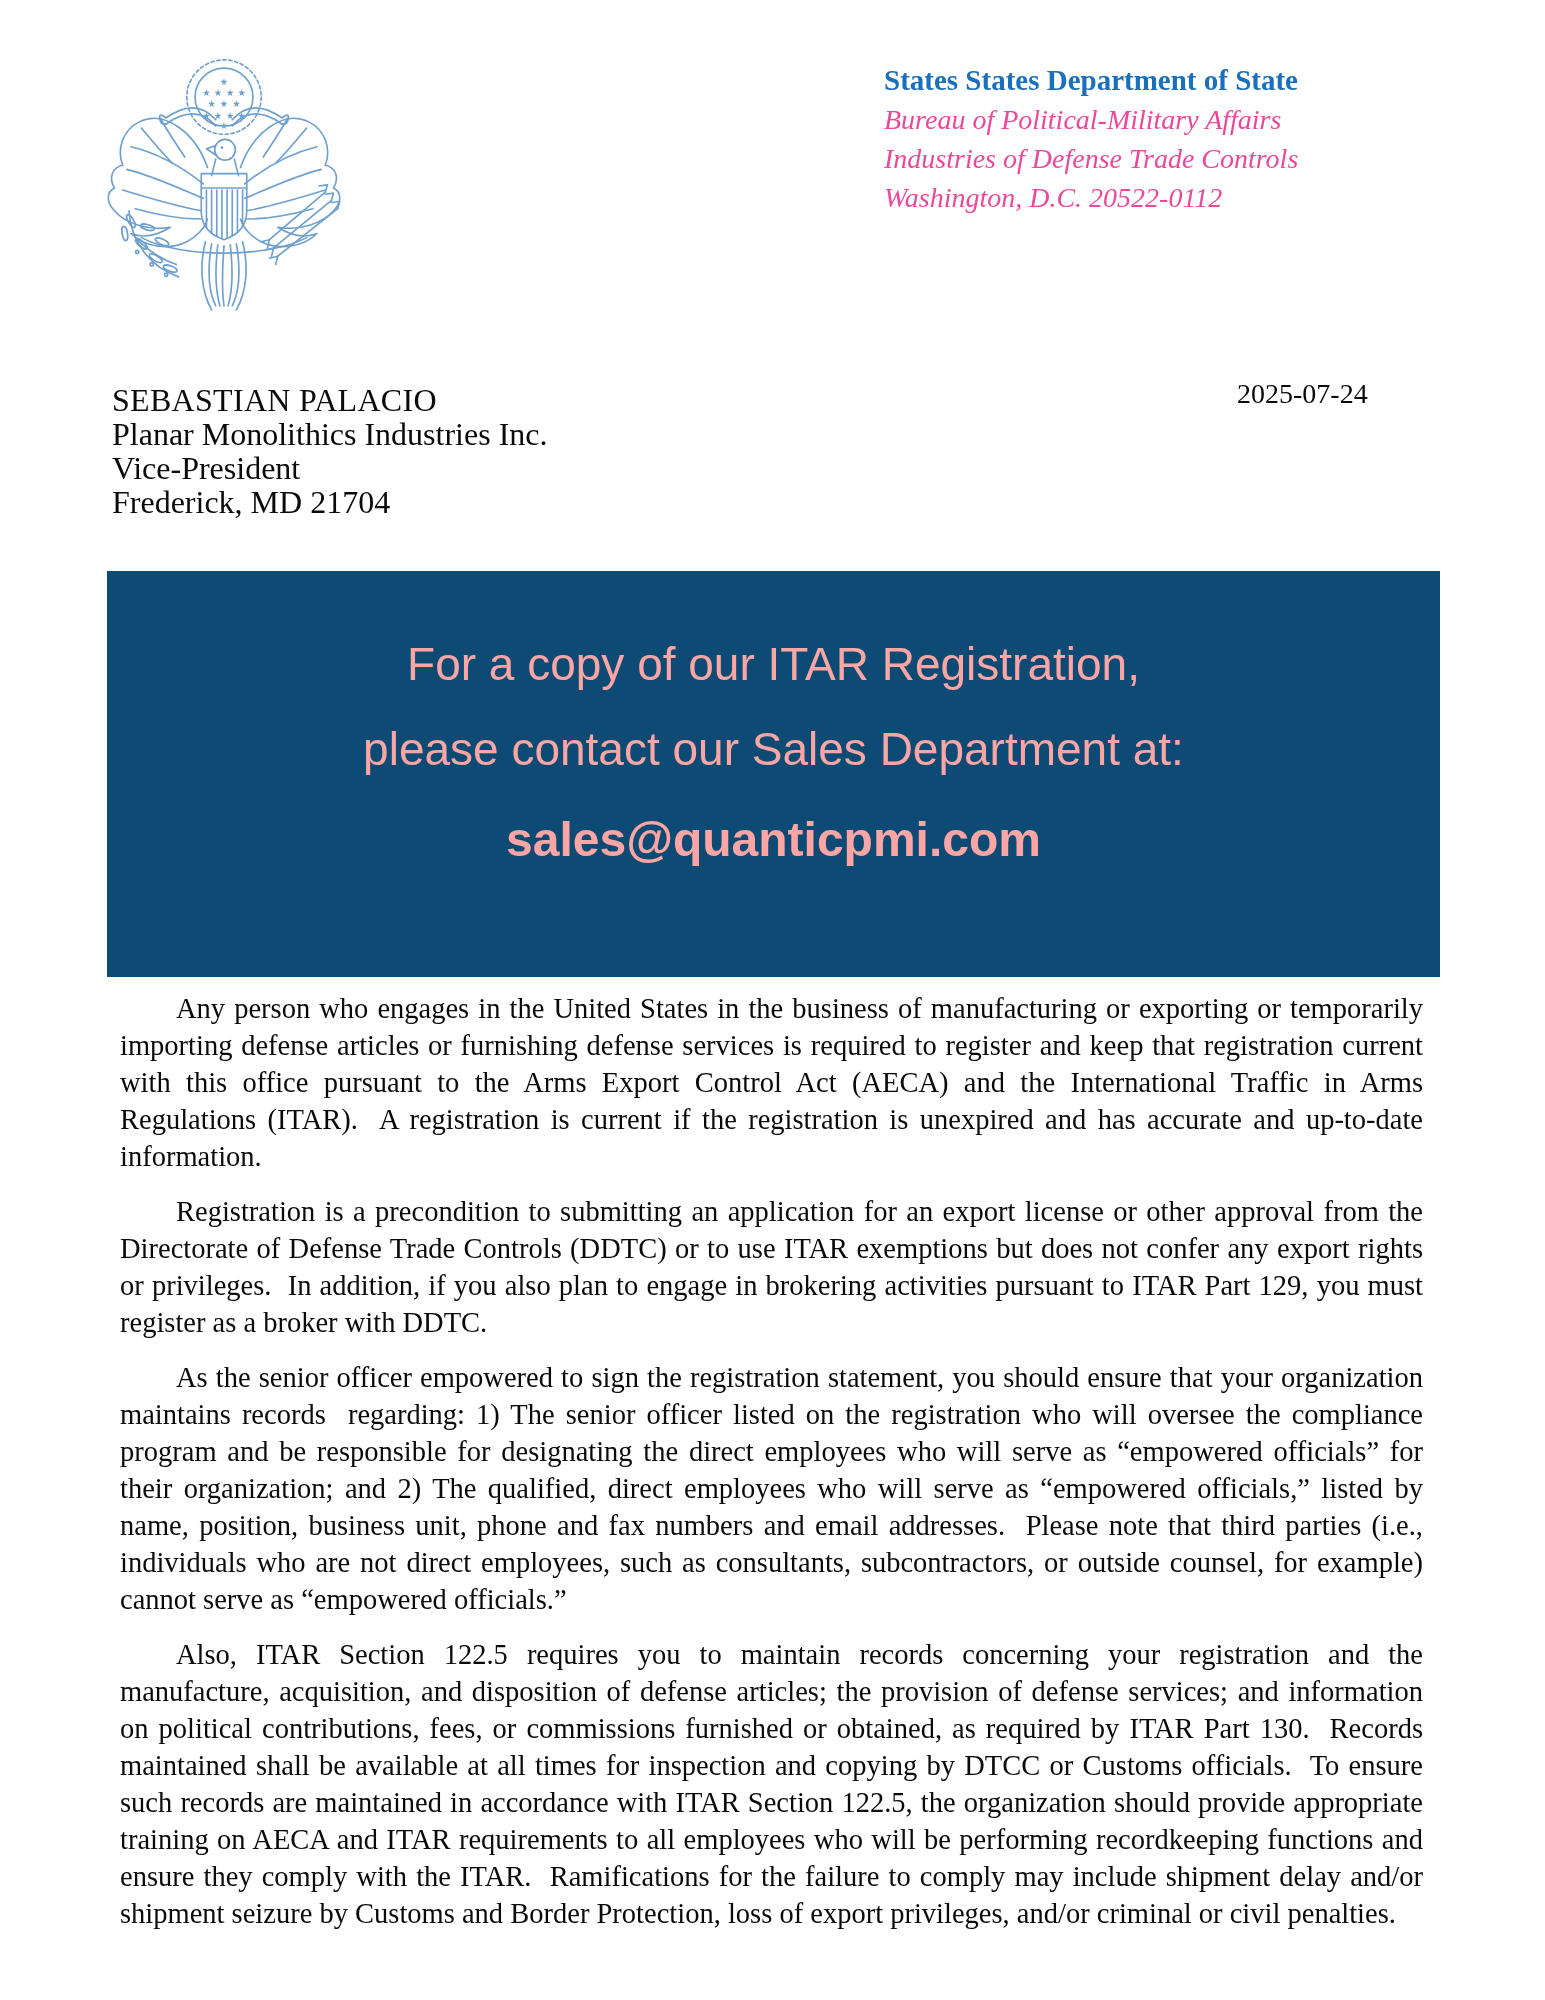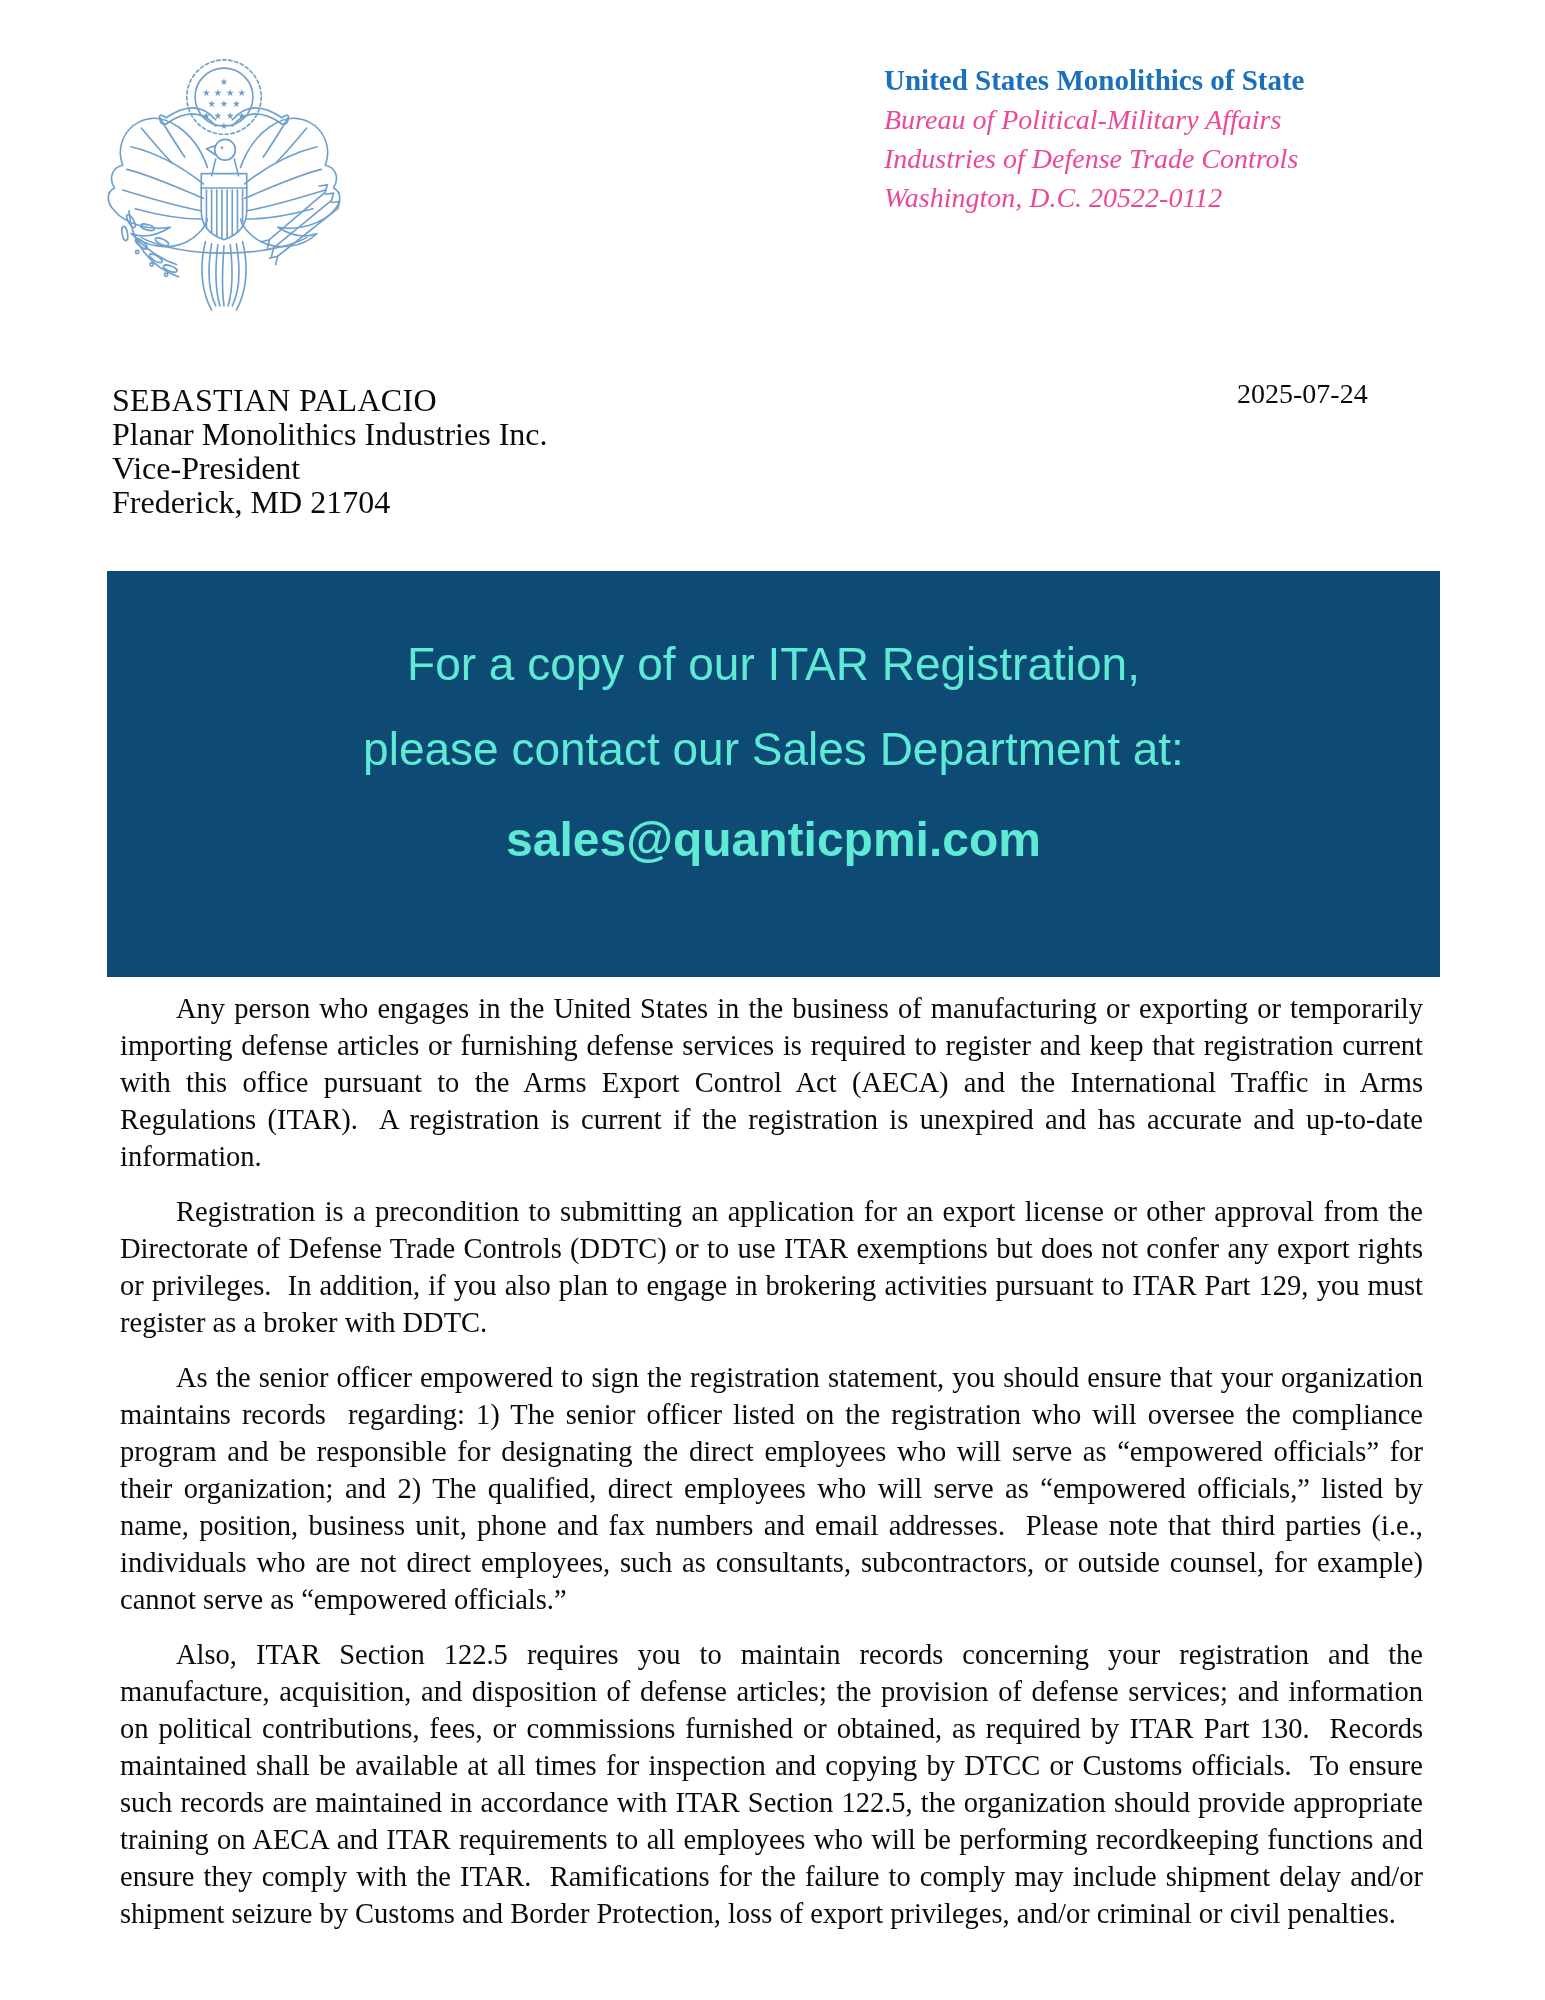--- a/index.html
+++ b/index.html
@@ -66,21 +66,21 @@
   
   .banner {
     position: absolute;
     left: 107px;
     top: 571px;
     width: 1333px;
     height: 406px;
     background: #0e4b74;
     text-align: center;
     font-family: "Liberation Sans", sans-serif;
-    color: #5eead4;
+    color: #fca5a5;
   }
   .banner .line1 {
     margin-top: 70px;
     font-size: 46px;
     line-height: 46px;
     font-weight: 500;
   }
   .banner .line2 {
     margin-top: 39px;
     font-size: 46px;
@@ -190,21 +190,21 @@
     <circle cx="36" cy="200" r="1.6"></circle>
       <circle cx="50" cy="212" r="1.6"></circle>
       <circle cx="64" cy="222" r="1.6"></circle>
 
     <path d="M168,196 L224,150 M172,204 L230,158 M164,188 L218,142"></path>
     <path d="M224,150 l2,-7 l-8,1 M230,158 l2,-7 l-8,1 M218,142 l2,-7 l-8,1"></path>
     <path d="M168,196 l-8,2 M168,196 l-2,8 M172,204 l-8,2 M172,204 l-2,8 M164,188 l-8,2 M164,188 l-2,8"></path>
   </svg>
 
   <div class="letterhead">
-    <div class="agency">United States Monolithics of State</div>
+    <div class="agency">States States Department of State</div>
     <div class="sub">Bureau of Political-Military Affairs</div>
     <div class="sub">Industries of Defense Trade Controls</div>
     <div class="sub">Washington, D.C. 20522-0112</div>
   </div>
 
   <div class="recipient">
     <div class="name">SEBASTIAN PALACIO</div>
     <div>Planar Monolithics Industries Inc.</div>
     <div>Vice-President</div>
     <div>Frederick, MD 21704</div>

